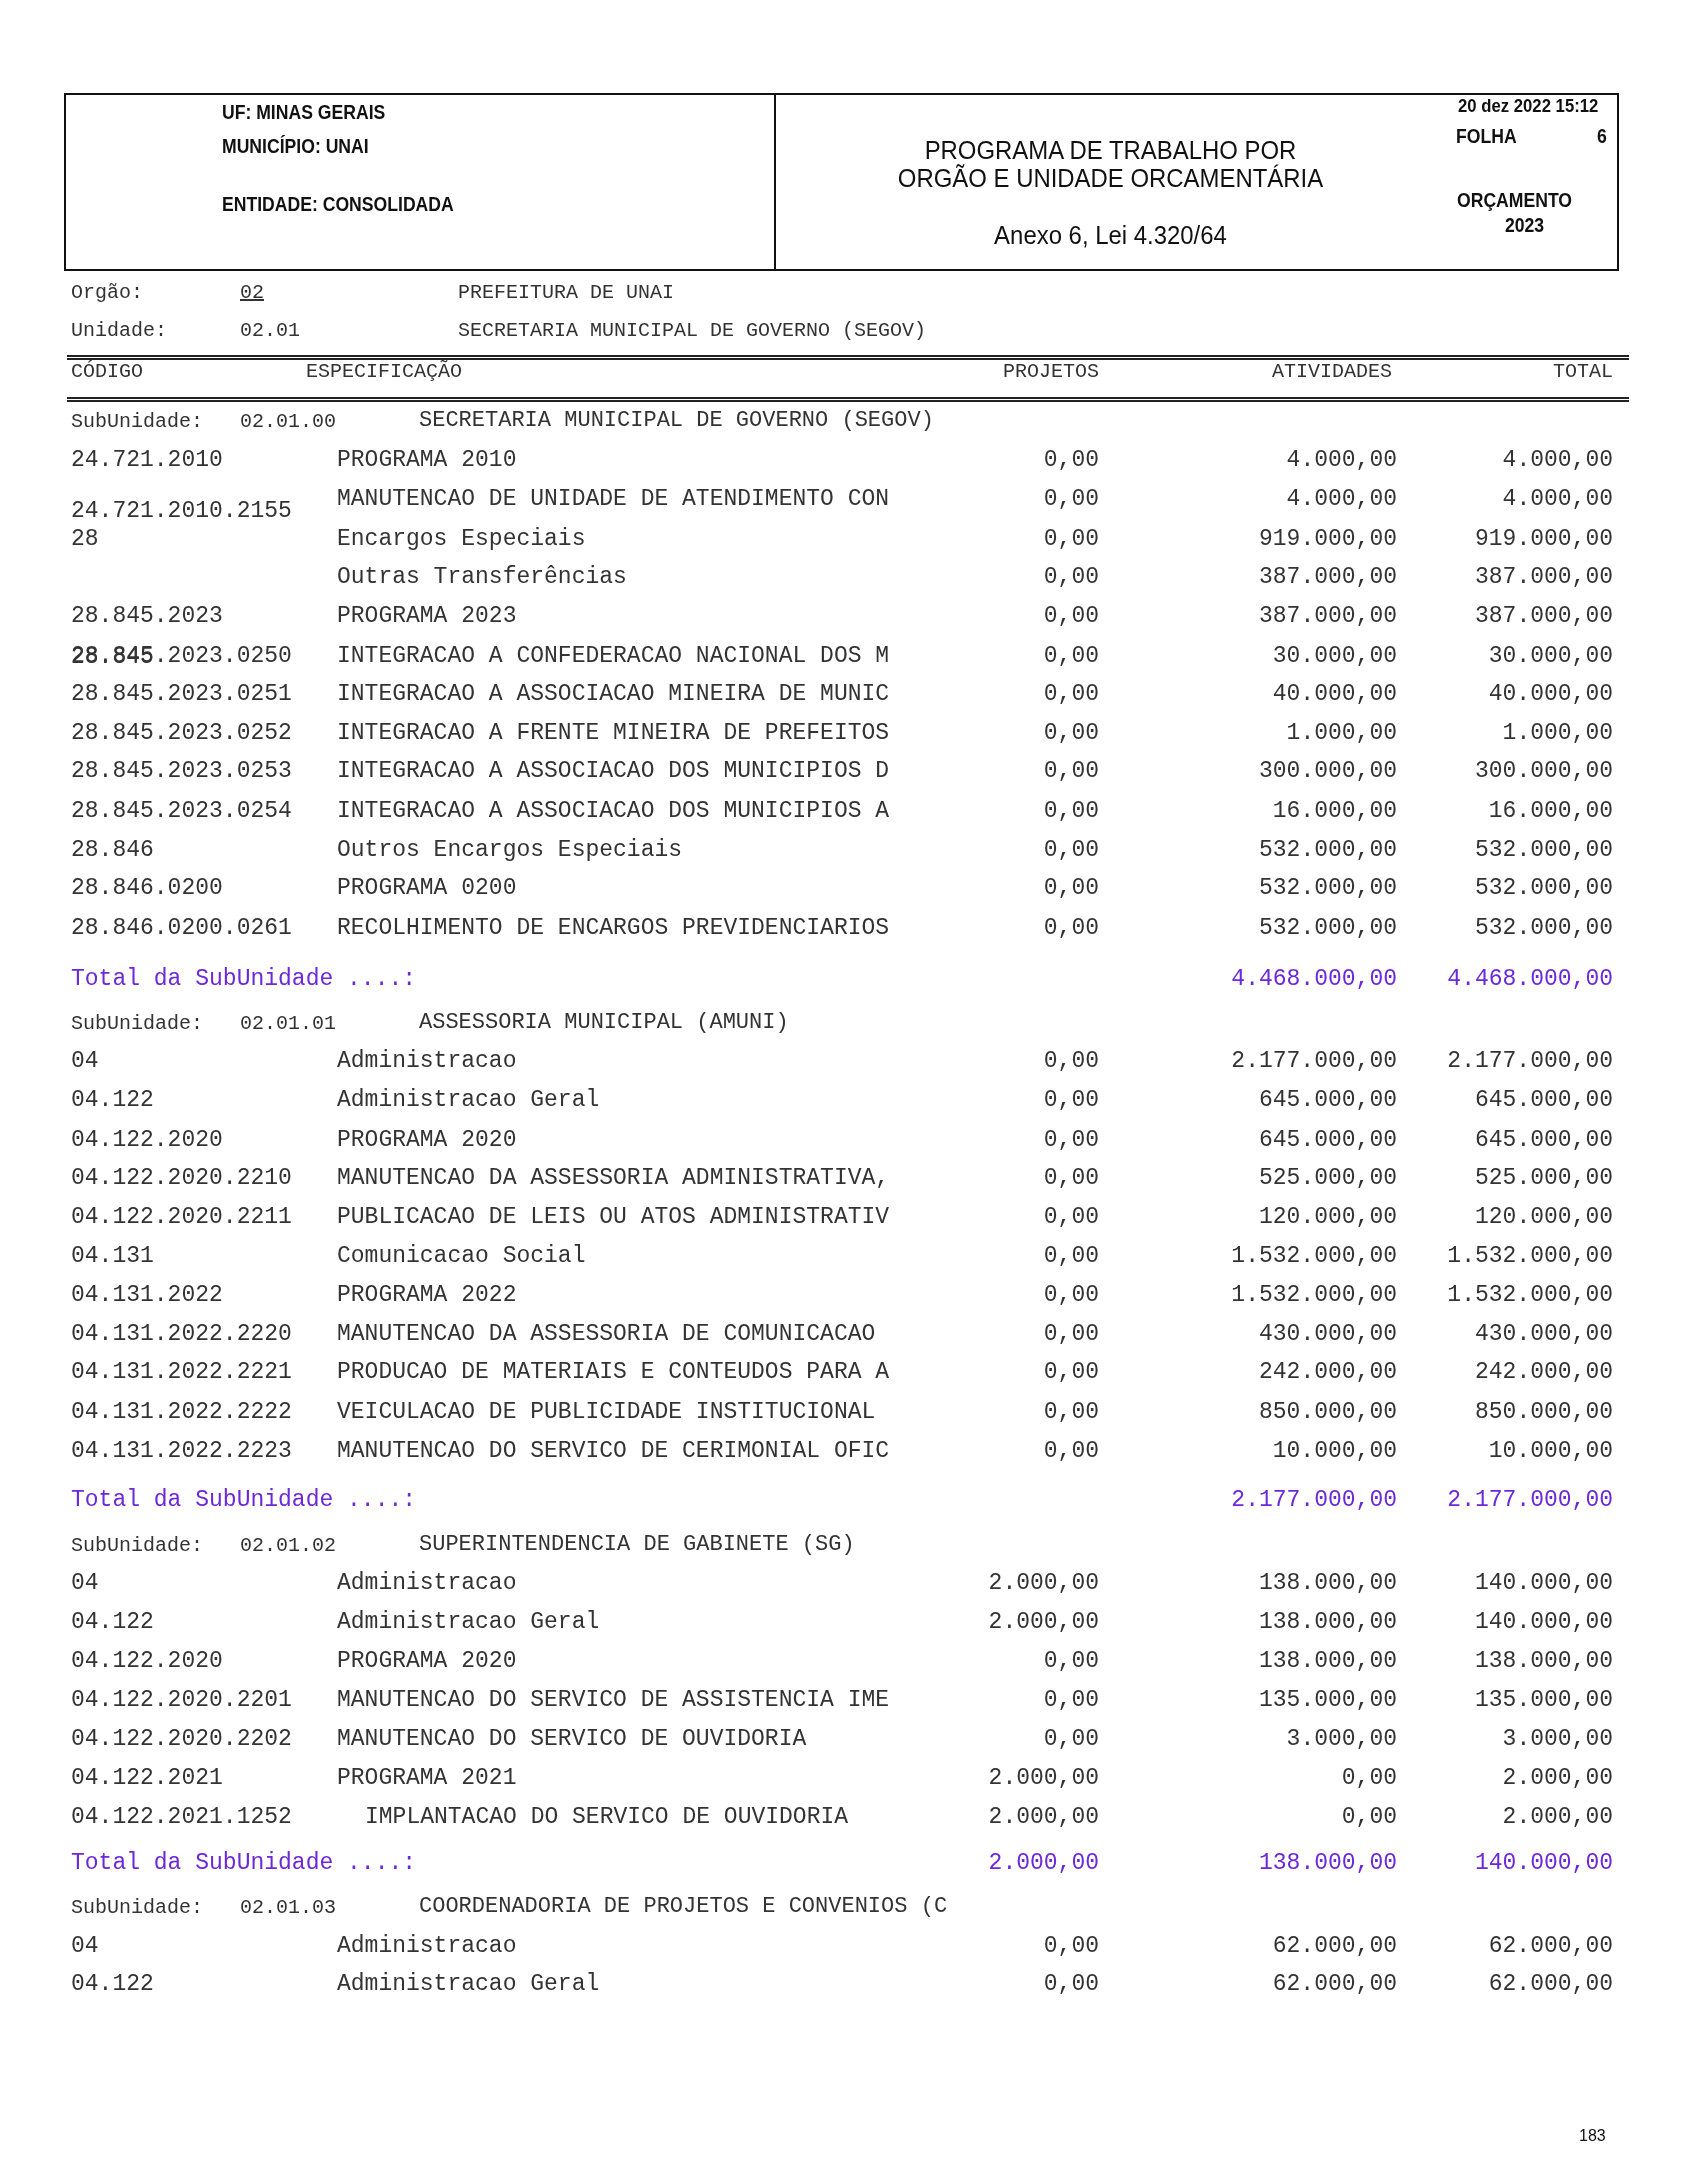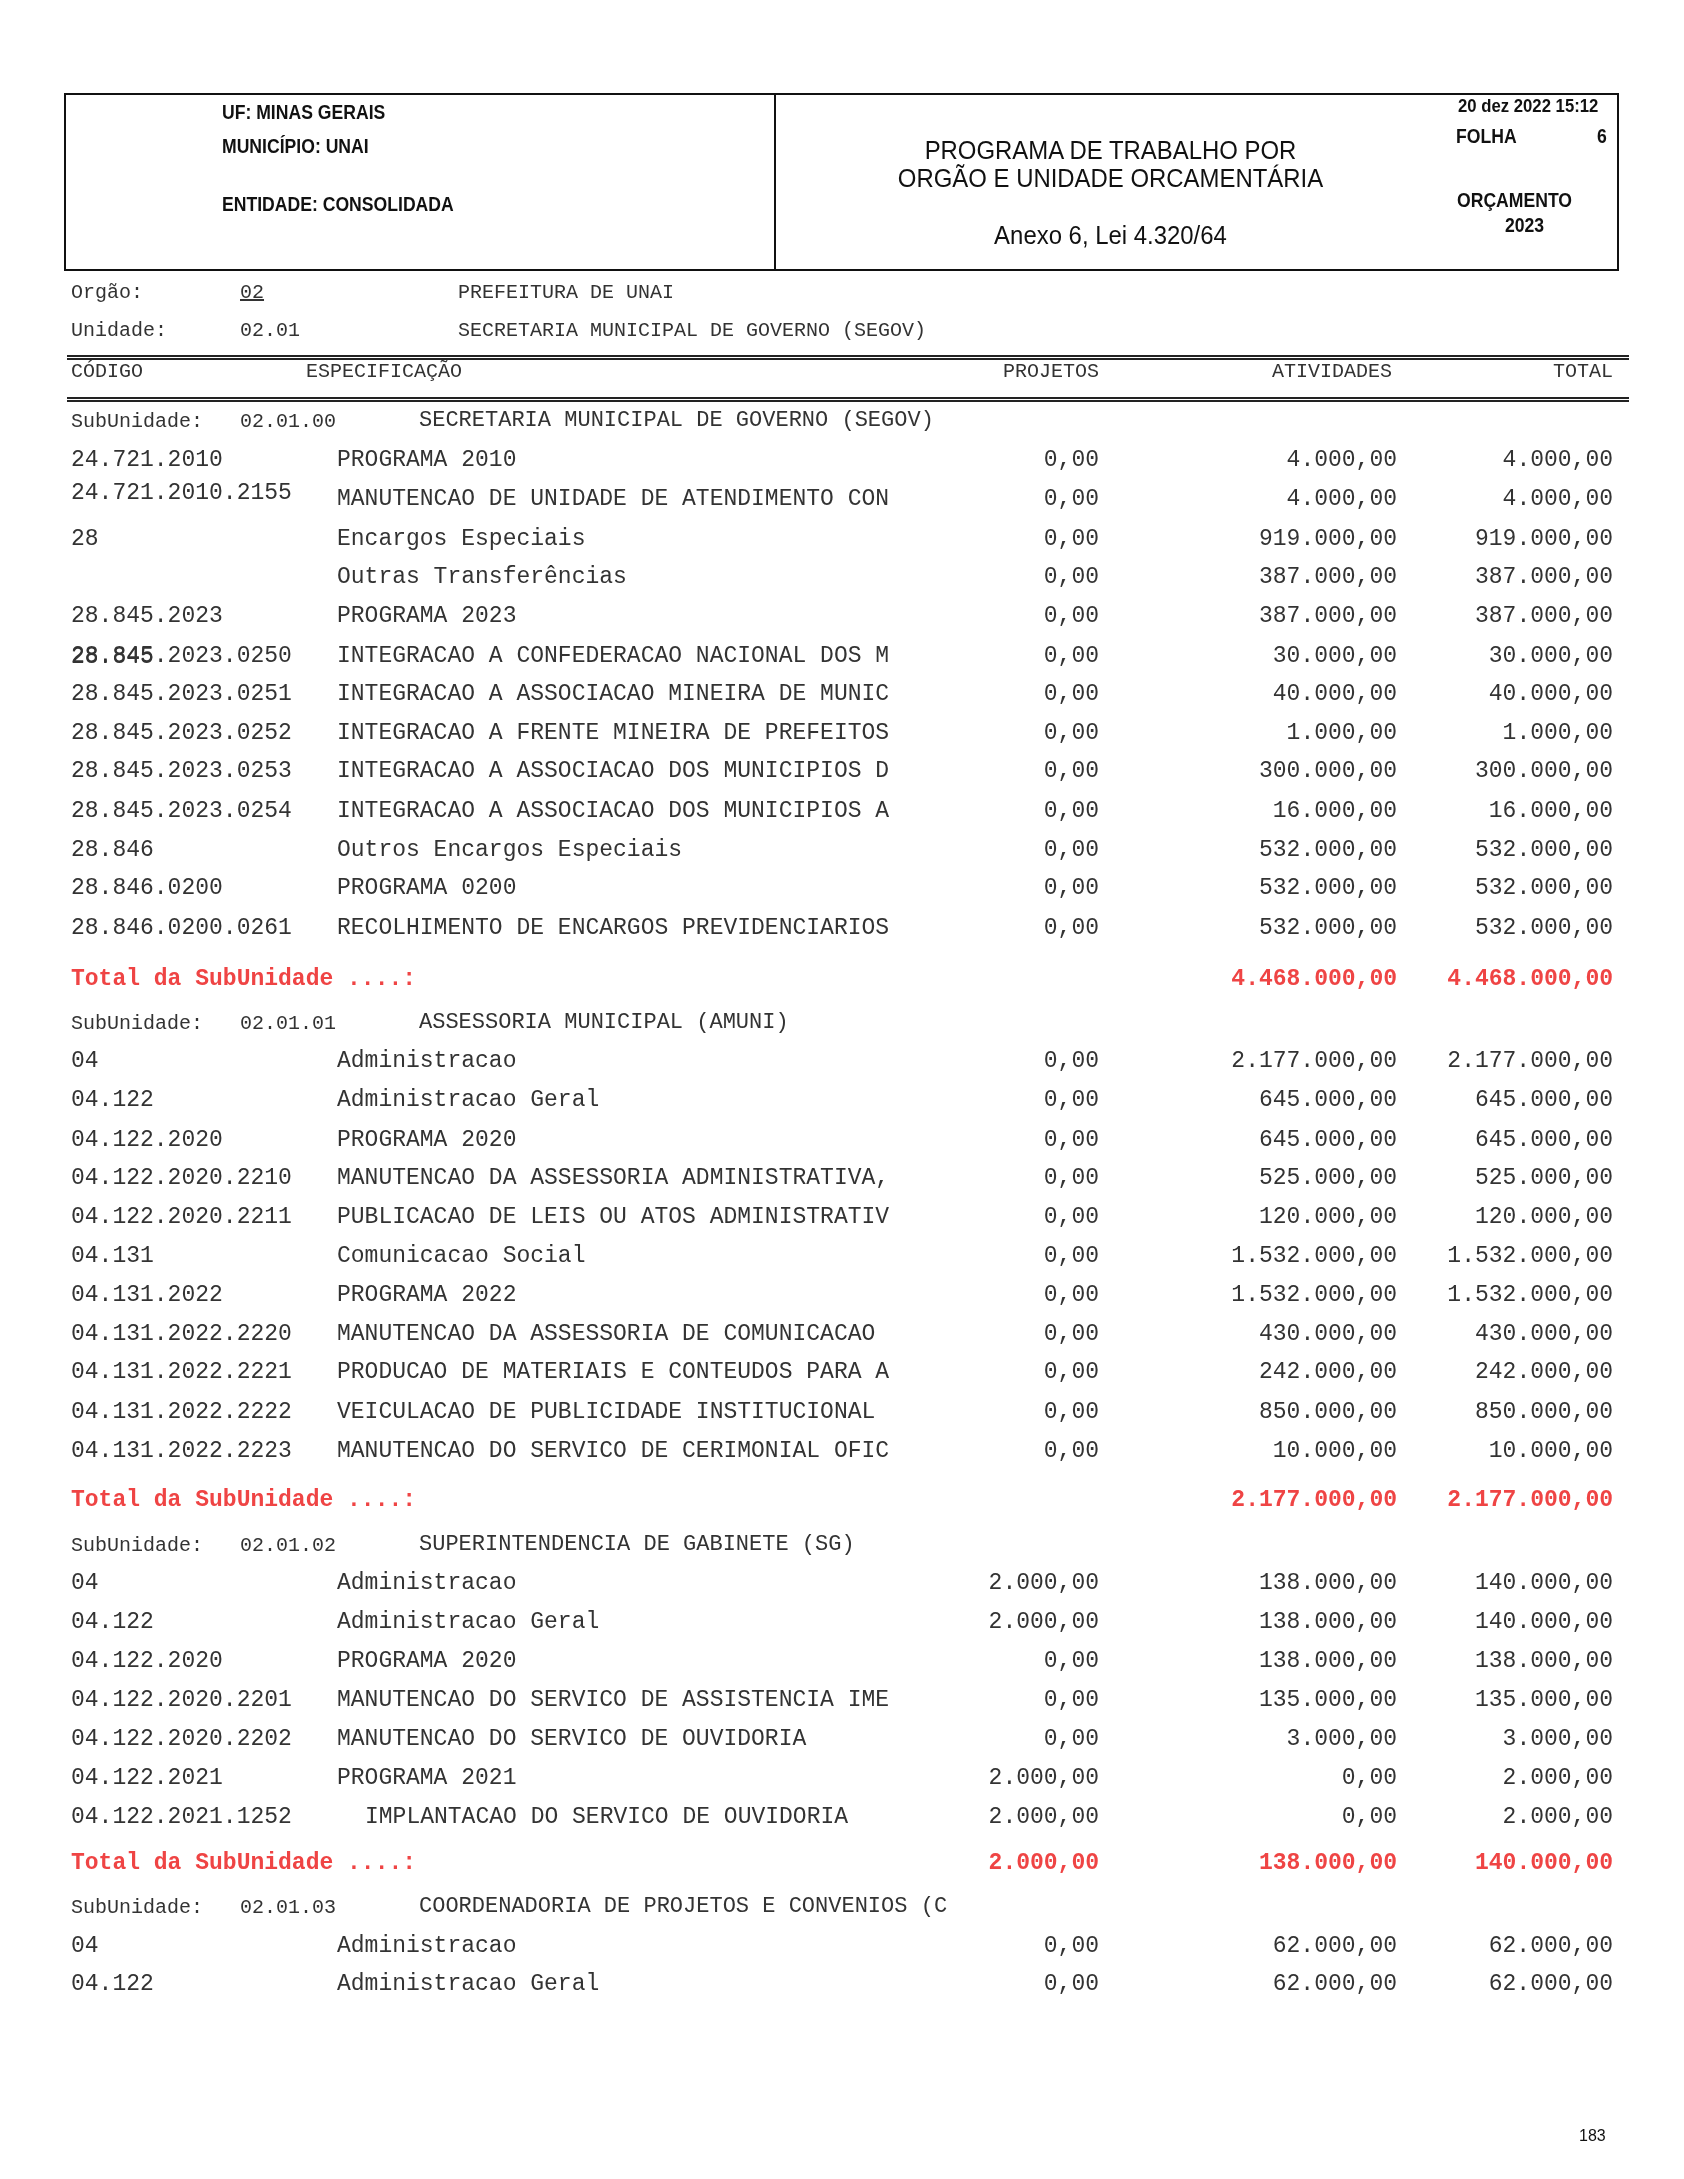--- a/index.html
+++ b/index.html
@@ -9,21 +9,21 @@
   .hb { position:absolute; font-family:"Liberation Sans", sans-serif; font-weight:bold; font-size:20px; color:#111; transform:scaleX(0.88); transform-origin:left top; white-space:nowrap; }
   .ht { position:absolute; font-family:"Liberation Sans", sans-serif; font-size:26px; color:#111; text-align:center; transform:scaleX(0.92); white-space:nowrap; line-height:30px; }
   .mono { font-family:"Liberation Mono", "DejaVu Sans Mono", monospace; font-size:23px; color:#333; white-space:pre; position:absolute; }
   .small { font-size:20px; }
   .dbl { position:absolute; left:67px; width:1562px; height:5px; border-top:2px solid #222; border-bottom:2px solid #222; box-sizing:border-box; }
   .c-code { left:71px; }
   .c-desc { left:337px; }
   .c-proj { right:585px; text-align:right; }
   .c-ativ { right:287px; text-align:right; }
   .c-total { right:71px; text-align:right; }
-  .bold { font-weight:bold; color:#ef4444; }
+  .bold { font-weight:normal; color:#6d28d9; }
   .pnum { position:absolute; left:1579px; top:2127px; font-family:"Liberation Sans", sans-serif; font-size:16px; color:#111; }
 </style>
 </head>
 <body>
 
 <div class="hbox">
   <div class="hdiv"></div>
 </div>
 <div class="hb" style="left:222px; top:101px;">UF: MINAS GERAIS</div>
 <div class="hb" style="left:222px; top:135px;">MUNICÍPIO: UNAI</div>
@@ -56,21 +56,21 @@
 
 <div id="body-rows">
     <div class="mono small" style="top: 410px; left: 71px;">SubUnidade:</div>
     <div class="mono small" style="top: 410px; left: 240px;">02.01.00</div>
     <div class="mono" style="top: 408px; left: 419px; font-size: 22px;">SECRETARIA MUNICIPAL DE GOVERNO (SEGOV)</div>
     <div class="mono c-code" style="top: 447px;">24.721.2010</div>
     <div class="mono c-desc" style="top: 447px;">PROGRAMA 2010</div>
     <div class="mono c-proj" style="top: 447px;">0,00</div>
     <div class="mono c-ativ" style="top: 447px;">4.000,00</div>
     <div class="mono c-total" style="top: 447px;">4.000,00</div>
-    <div class="mono c-code" style="top: 480px;">24.721.2010.2155</div>
+    <div class="mono c-code" style="top: 498px;">24.721.2010.2155</div>
     <div class="mono c-desc" style="top: 486px;">MANUTENCAO DE UNIDADE DE ATENDIMENTO CON</div>
     <div class="mono c-proj" style="top: 486px;">0,00</div>
     <div class="mono c-ativ" style="top: 486px;">4.000,00</div>
     <div class="mono c-total" style="top: 486px;">4.000,00</div>
     <div class="mono c-code" style="top: 526px;">28</div>
     <div class="mono c-desc" style="top: 526px;">Encargos Especiais</div>
     <div class="mono c-proj" style="top: 526px;">0,00</div>
     <div class="mono c-ativ" style="top: 526px;">919.000,00</div>
     <div class="mono c-total" style="top: 526px;">919.000,00</div>
     <div class="mono c-code" style="top: 596px; margin-top: 48px;">28.845</div>

